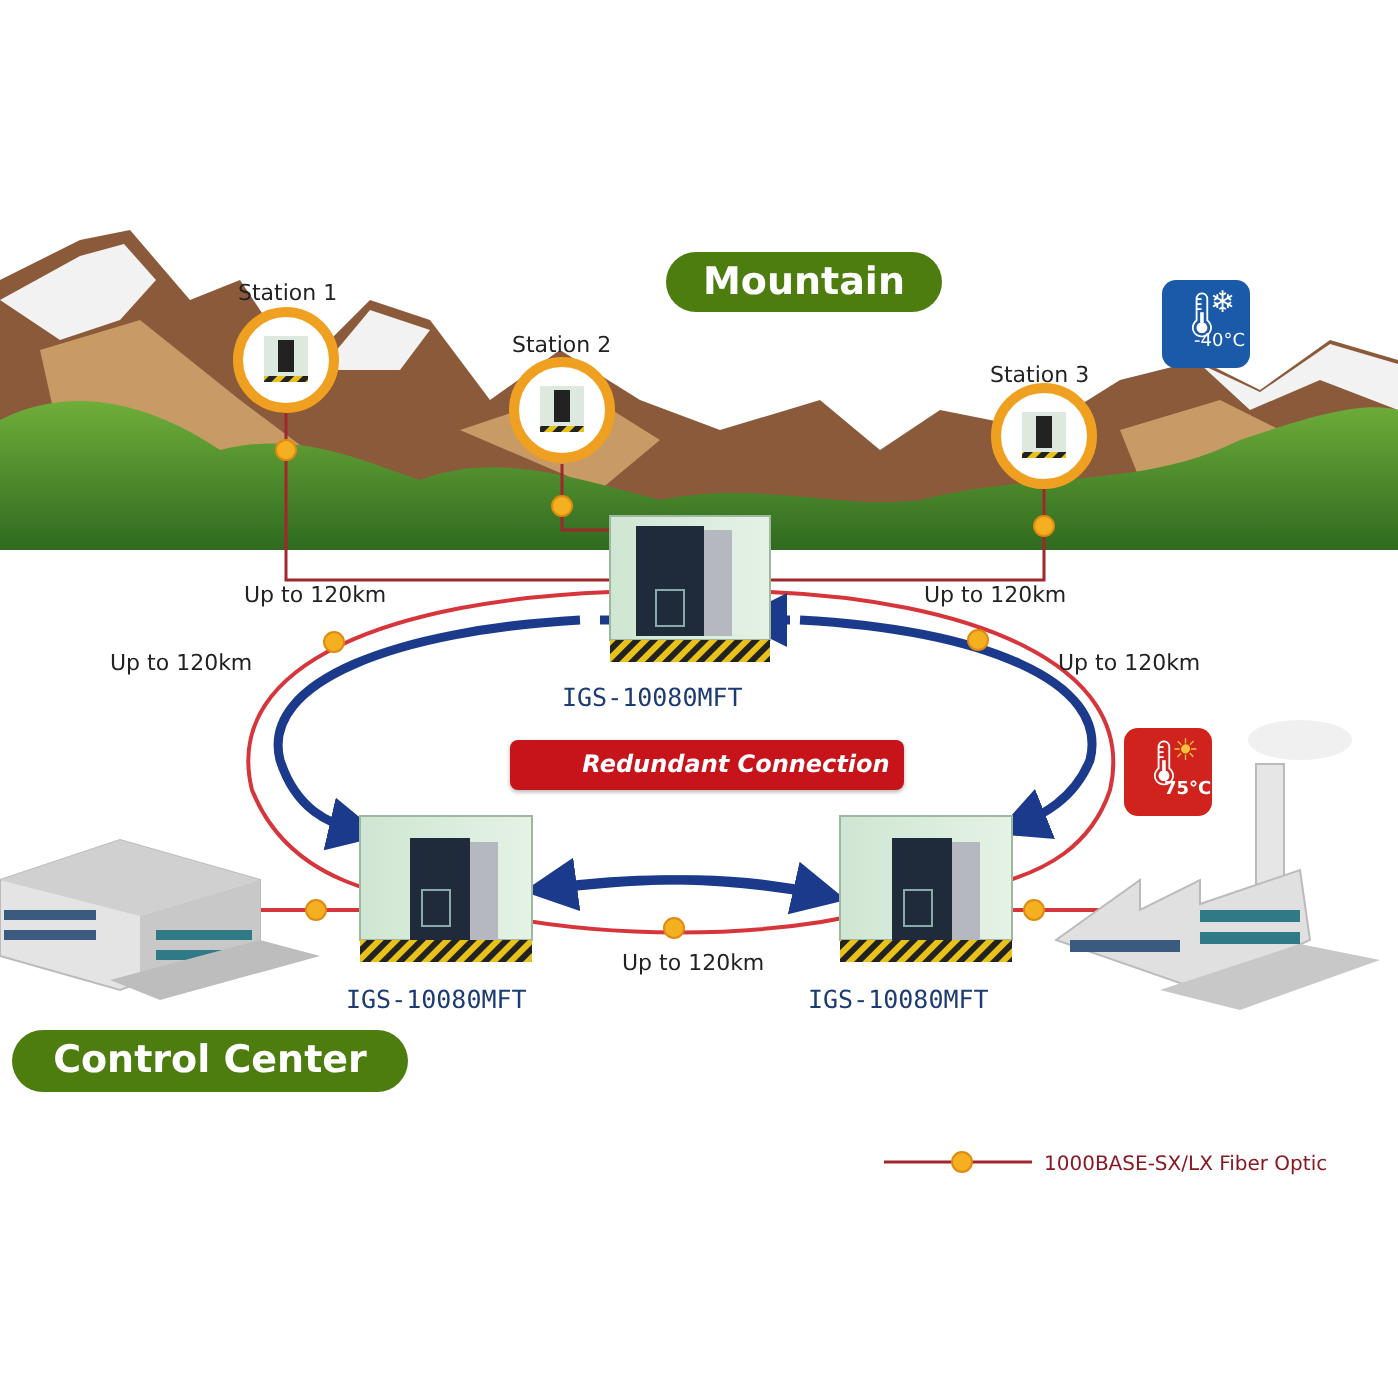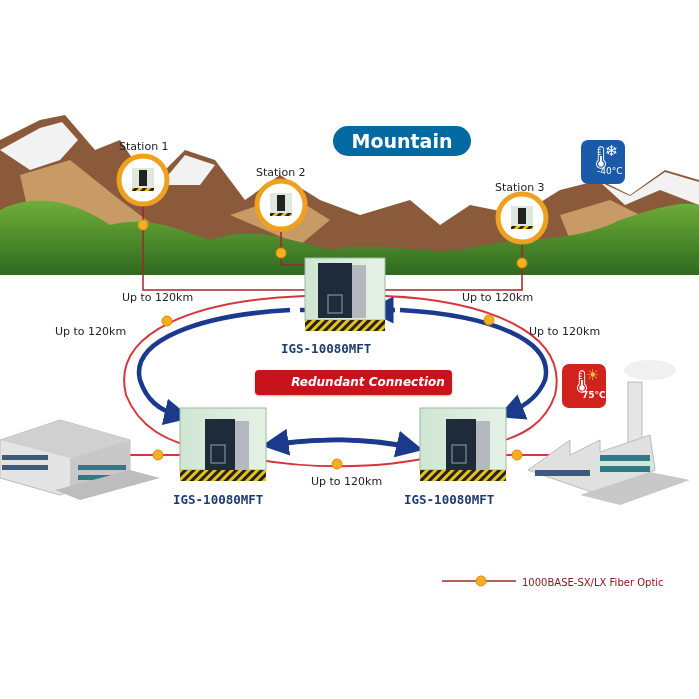--- a/index.html
+++ b/index.html
@@ -1,21 +1,21 @@
 <!DOCTYPE html>
 <html><head>
 <meta charset="utf-8">
 <style>
   html,body{margin:0;padding:0;background:#fff;}
   body{width:699px;height:699px;position:relative;overflow:hidden;font-family:"DejaVu Sans",sans-serif;}
   #stage{position:absolute;left:0;top:0;width:699px;height:699px;}
   .abs{position:absolute;}
   .lbl{position:absolute;font-size:11px;color:#222;white-space:nowrap;}
-  .pill{position:absolute;background:#0369a1;color:#fff;font-weight:bold;border-radius:16px;text-align:center;font-family:"DejaVu Sans",sans-serif;}
-  .model{position:absolute;font-family:"DejaVu Sans Mono",monospace;font-weight:bold;color:#1d3b73;font-size:12.5px;white-space:nowrap;}
+  .pill{position:absolute;background:#4d7c0f;color:#fff;font-weight:bold;border-radius:16px;text-align:center;font-family:"DejaVu Sans",sans-serif;}
+  .model{position:absolute;font-family:"DejaVu Sans Mono",monospace;font-weight:normal;color:#1d3b73;font-size:12.5px;white-space:nowrap;}
   .redund{position:absolute;left:255px;top:370px;width:168px;height:25px;background:#c7141b;border-radius:4px;color:#fff;font-style:italic;font-weight:bold;font-size:12px;line-height:25px;text-align:center;box-shadow:0 1px 2px rgba(0,0,0,.3);padding-left:29px;}
   .temp{position:absolute;width:44px;height:44px;border-radius:7px;}
   .legend-text{position:absolute;left:522px;top:577px;font-size:10px;font-weight:normal;color:#8a1822;white-space:nowrap;}
 </style>
 </head>
 <body>
 
 <div id="stage">
 
   <svg class="abs" style="left:0;top:0" width="699" height="699">
@@ -144,20 +144,21 @@
       <path d="M580,495 L650,472 L690,480 L620,505 Z" fill="#c8c8c8"></path>
     </g>
 
     <g>
       <line x1="442" y1="581" x2="516" y2="581" stroke="#a0272b" stroke-width="1.5"></line>
       <circle cx="481" cy="581" r="5" fill="#f4b020" stroke="#e08a10"></circle>
     </g>
   </svg>
 
   <div class="pill" style="left:333px;top:126px;width:138px;height:30px;line-height:30px;font-size:19px;">Mountain</div>
+  <div class="pill" style="left:6px;top:515px;width:198px;height:31px;line-height:31px;font-size:19px;">Control Center</div>
 
   <div class="lbl" style="left:119px;top:140px;">Station 1</div>
   <div class="lbl" style="left:256px;top:166px;">Station 2</div>
   <div class="lbl" style="left:495px;top:181px;">Station 3</div>
 
   <div class="lbl" style="left:122px;top:291px;">Up to 120km</div>
   <div class="lbl" style="left:462px;top:291px;">Up to 120km</div>
   <div class="lbl" style="left:55px;top:325px;">Up to 120km</div>
   <div class="lbl" style="left:529px;top:325px;">Up to 120km</div>
   <div class="lbl" style="left:311px;top:475px;">Up to 120km</div>

